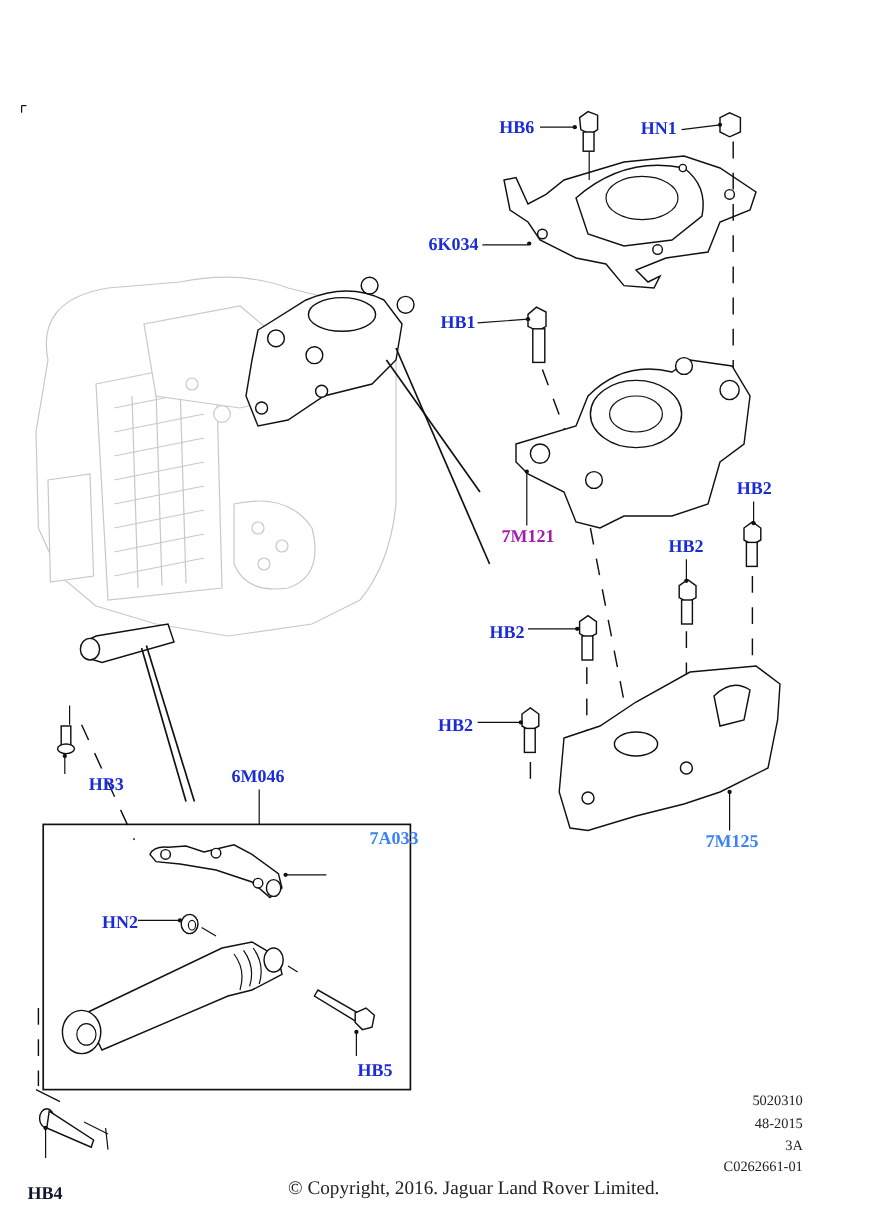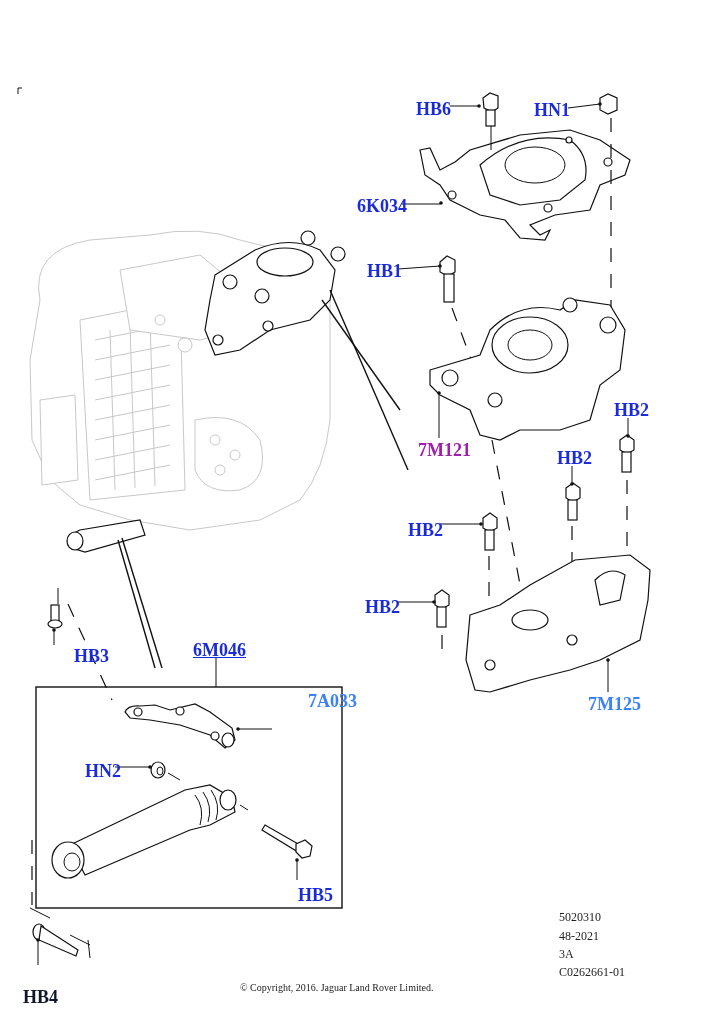--- a/index.html
+++ b/index.html
@@ -1,23 +1,23 @@
 <!DOCTYPE html>
 <html><head>
 <meta charset="utf-8">
 <style>
   html, body { margin: 0; padding: 0; background: #ffffff; }
   body { width: 724px; height: 1024px; position: relative; overflow: hidden;
          font-family: "Liberation Serif", serif; }
   #diagram { position: absolute; left: 0; top: 0; }
   .callout { position: absolute; font-family: "Liberation Serif", serif; font-weight: bold;
-             font-size: 18px; color: #1a2bd8; white-space: nowrap; cursor: pointer; line-height: 1; }
+             font-size: 15px; color: #1a2bd8; white-space: nowrap; cursor: pointer; line-height: 1; }
   .meta { position: absolute; font-family: "Liberation Serif", serif; font-size: 12px;
-          color: #222; text-align: left; width: 110px; line-height: 1; }
-  .copyright { position: absolute; left: 240px; top: 982px; font-size: 10px; color: #222;
+          color: #222; text-align: right; width: 110px; line-height: 1; }
+  .copyright { position: absolute; left: 240px; top: 982px; font-size: 16px; color: #222;
                font-family: "Liberation Serif", serif; white-space: nowrap; }
   .ln { stroke: #111; stroke-width: 1.4; fill: none; }
   .thin { stroke: #111; stroke-width: 1; fill: none; }
   .dash { stroke: #111; stroke-width: 1.2; fill: none; stroke-dasharray: 14 12; }
   .part { fill: #ffffff; stroke: #111; stroke-width: 1.2; }
   .ghost { fill: #ffffff; stroke: #c8c8c8; stroke-width: 1; }
   .dot { fill: #111; }
 </style>
 </head>
 <body>
@@ -206,24 +206,24 @@
 <div class="callout" style="left: 534px; top: 101px; color: rgb(26, 43, 216);">HN1</div>
 <div class="callout" style="left: 357px; top: 197px; color: rgb(26, 43, 216); text-align: center;">6K034</div>
 <div class="callout" style="left: 367px; top: 262px; color: rgb(26, 43, 216);">HB1</div>
 <div class="callout" style="left: 418px; top: 441px; color: #a21caf;">7M121</div>
 <div class="callout" style="left: 614px; top: 401px; color: rgb(26, 43, 216);">HB2</div>
 <div class="callout" style="left: 557px; top: 449px; color: rgb(26, 43, 216);">HB2</div>
 <div class="callout" style="left: 408px; top: 521px; color: rgb(26, 43, 216);">HB2</div>
 <div class="callout" style="left: 365px; top: 598px; color: rgb(26, 43, 216);">HB2</div>
 <div class="callout" style="left: 588px; top: 695px; color: #3b82f6;">7M125</div>
 <div class="callout" style="left: 39px; top: 647px; color: rgb(26, 43, 216); margin-left: 35px;">HB3</div>
-<div class="callout" style="left: 193px; top: 641px; color: rgb(26, 43, 216); text-decoration: underline;">6M046</div>
+<div class="callout" style="left: 193px; top: 641px; color: rgb(26, 43, 216);">6M046</div>
 <div class="callout" style="left: 276px; top: 692px; color: #3b82f6; margin-left: 32px;">7A033</div>
 <div class="callout" style="left: 85px; top: 762px; color: rgb(26, 43, 216);">HN2</div>
 <div class="callout" style="left: 298px; top: 886px; color: rgb(26, 43, 216);">HB5</div>
 <div class="callout" style="left: 23px; top: 988px; color: #0f172a;">HB4</div>
 
 <div class="meta" style="left:559px;top:911px">5020310</div>
-<div class="meta" style="left:559px;top:930px">48-2021</div>
+<div class="meta" style="left:559px;top:930px">48-2015</div>
 <div class="meta" style="left:559px;top:948px">3A</div>
 <div class="meta" style="left:559px;top:966px">C0262661-01</div>
 
 <div class="copyright">© Copyright, 2016. Jaguar Land Rover Limited.</div>
 
 </body></html>

